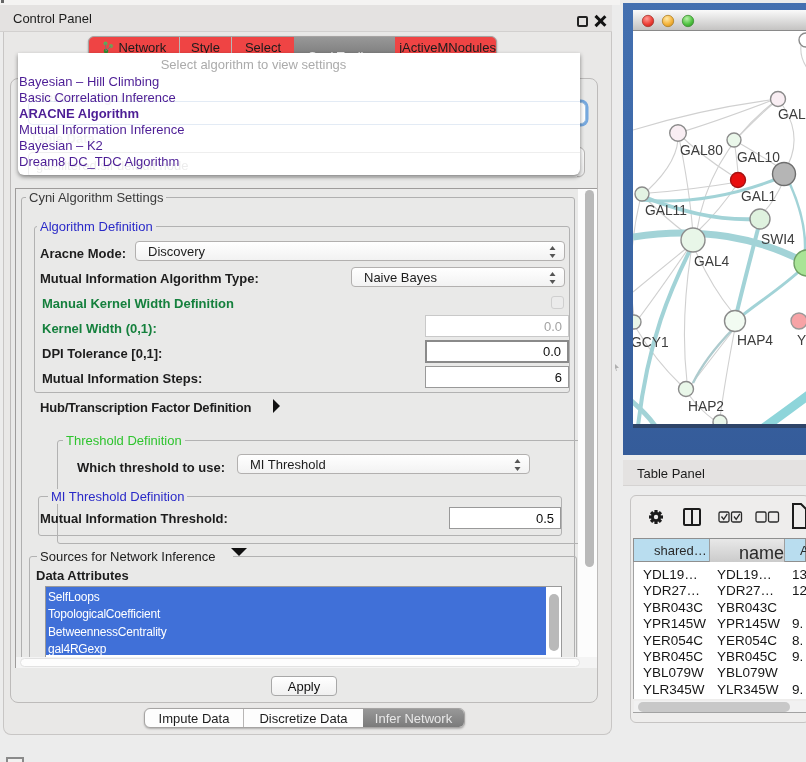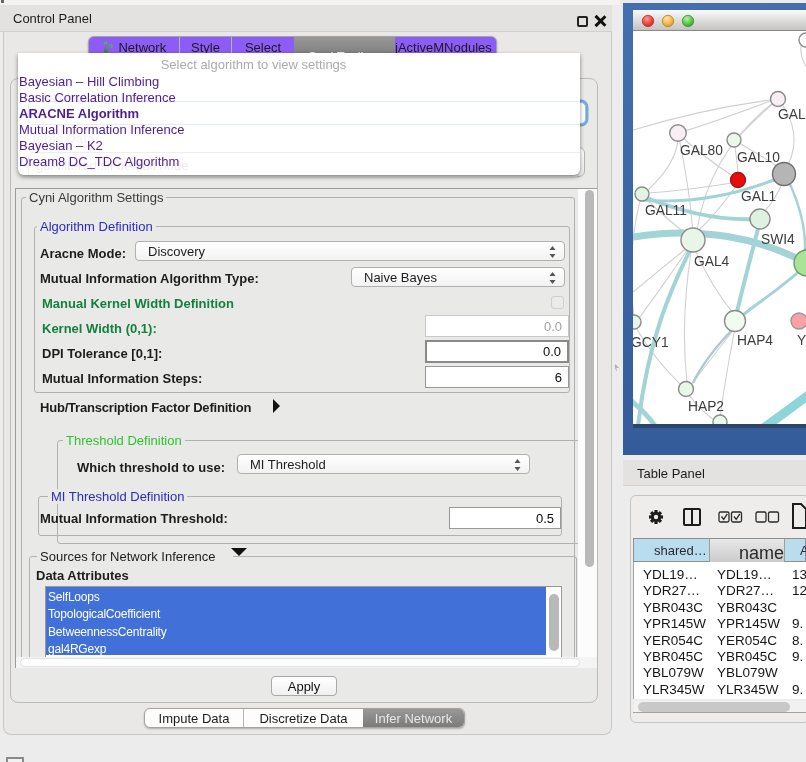--- a/index.html
+++ b/index.html
@@ -29,31 +29,31 @@
 <div style="position:absolute;left:5px;top:-1px;width:2.6px;height:14px;background:#111;transform:rotate(-45deg);"></div>
 </div>
 
 <div class="abs" style="left:10px;top:78px;width:588px;height:625px;background:#e9e9e8;border:1px solid #bdbbba;border-radius:8px;"></div>
 
 <div class="abs" style="left:300px;top:102px;width:286px;height:22px;border:1px solid #9fc2e2;border-radius:5px;background:#fff;box-shadow:0 0 0 2.5px rgba(98,156,220,0.85);"></div>
 <div class="abs" style="left:577px;top:145px;width:12px;height:36px;overflow:hidden;">
     <div style="position:absolute;left:-277px;top:2px;width:285px;height:30px;border:1px solid #b5b3b2;border-radius:6px;background:linear-gradient(#fff,#eee);"></div>
   </div>
 
-<div class="abs" style="left:88px;top:36px;height:22px;display:flex;border:1px solid #a6a4a3;border-radius:6px;background:#8b5cf6;box-shadow:0 1px 2px rgba(0,0,0,0.3);overflow:hidden;font-size:13px;color:#1c1c1c;">
+<div class="abs" style="left:88px;top:36px;height:22px;display:flex;border:1px solid #a6a4a3;border-radius:6px;background:#ef4444;box-shadow:0 1px 2px rgba(0,0,0,0.3);overflow:hidden;font-size:13px;color:#1c1c1c;">
  <div style="width:91px;text-align:center;padding-top:3px;border-right:1px solid #b8b6b5;"><svg width="13" height="13" viewBox="0 0 13 13" style="vertical-align:-2px;">
         <circle cx="3.5" cy="2.5" r="2" fill="#58b058"></circle>
         <circle cx="9" cy="5" r="2" fill="#58b058" opacity="0.85"></circle>
         <circle cx="4" cy="10" r="2.3" fill="#2e8b2e"></circle>
         <path d="M3.5 2.5 L4 10 M9 5 L4 10" stroke="#777" stroke-width="1" fill="none"></path>
       </svg> Network</div>
  <div style="width:52px;text-align:center;padding-top:3px;border-right:1px solid #b8b6b5;">Style</div>
  <div style="width:62px;text-align:center;padding-top:3px;">Select</div>
  <div style="width:101px;text-align:center;padding-top:12px;background:linear-gradient(#989898,#7b7b7b);color:#efefef;">Cyni Toolbox</div>
- <div style="width:101px;text-align:left;padding-top:3px;">jActiveMNodules</div>
+ <div style="width:101px;text-align:right;padding-top:3px;">jActiveMNodules</div>
 </div>
 
 <div class="abs" style="left:18px;top:53px;width:562px;height:122px;background:#ffffff;border-radius:0 0 6px 6px;box-shadow:0 2px 4px rgba(0,0,0,0.45);"></div>
 <div class="abs" style="left:28px;top:101px;width:552px;height:24px;border:1px solid rgba(130,165,210,0.22);border-right:none;border-radius:5px 0 0 5px;"></div>
 <div class="abs" style="left:28px;top:152px;width:552px;height:26px;border:1px solid rgba(140,140,140,0.15);border-right:none;border-radius:5px 0 0 5px;"></div>
 <div class="abs b" style="left:30px;top:90px;font-size:13px;color:rgba(40,40,40,0.05);">Inference Algorithm</div>
 <div class="abs b" style="left:30px;top:131px;font-size:13px;color:rgba(40,40,40,0.05);">Table Data</div>
 <div class="abs" style="left:36px;top:158px;font-size:13px;color:rgba(40,40,40,0.09);">gal-filtered.sif default node</div>
 <div class="abs" style="left:18px;top:57px;width:471px;text-align:center;font-size:13px;color:#ababab;">Select algorithm to view settings</div>
 <div class="abs" style="left:19px;top:74px;font-size:13px;line-height:16px;color:#4c1d95;white-space:nowrap;">Bayesian – Hill Climbing<br>Basic Correlation Inference<br><span class="b">ARACNE Algorithm</span><br>Mutual Information Inference<br>Bayesian – K2<br>Dream8 DC_TDC Algorithm</div>

